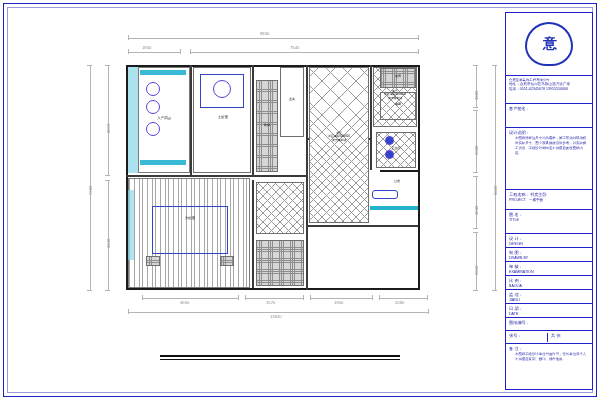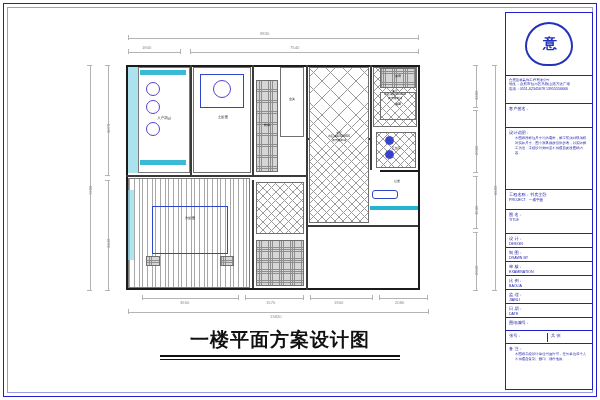--- a/index.html
+++ b/index.html
@@ -252,23 +252,20 @@
       <div class="hatchgrey" style="left:140px;top:236px;width:14px;height:10px;"></div>
     </div>
 
     <div>
       <div class="hatchdiag" style="left:176px;top:162px;width:48px;height:52px;"></div>
       <div class="hatchgrey" style="left:176px;top:220px;width:48px;height:46px;"></div>
     </div>
 
   </div>
 
-  <div class="title-main">
-    <div class="t">一楼平面方案设计图</div>
-  </div>
   <div class="title-rule1"></div>
   <div class="title-rule2"></div>
 
   <div class="tblock">
 
     <div class="logo-wrap">
       <div class="logo">意</div>
     </div>
 
     <div class="trow" style="height:28px;">

